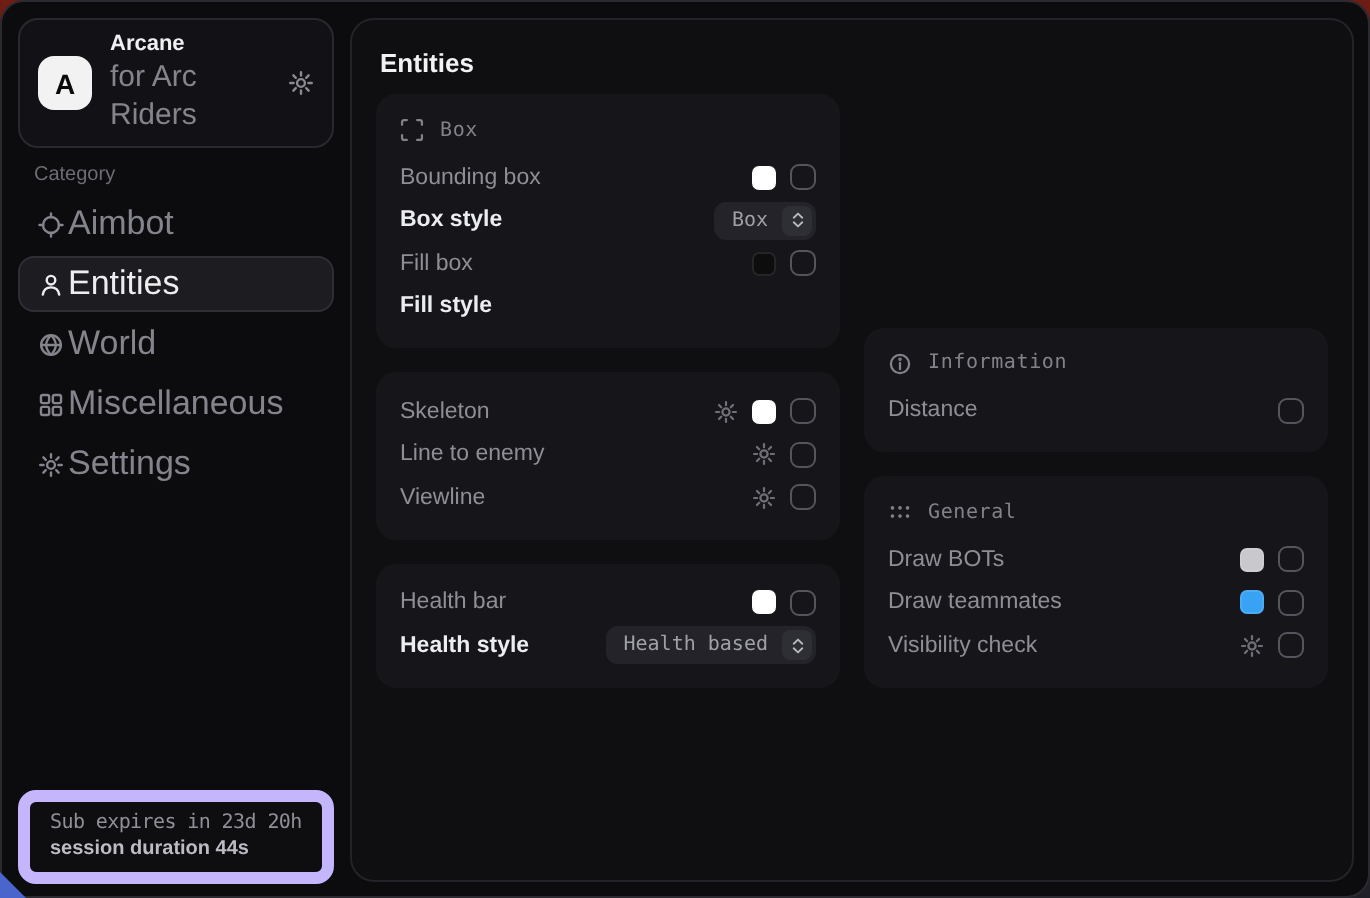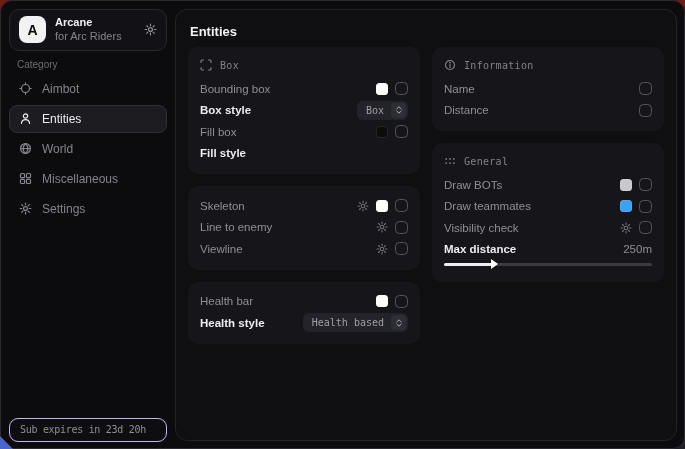--- a/index.html
+++ b/index.html
@@ -9,32 +9,32 @@
     font-family:"Liberation Sans",sans-serif;
     -webkit-font-smoothing:antialiased;
   }
   .window{position:absolute;inset:0;background:#0c0c0f;border:1px solid #2a2a30;border-radius:12px;box-sizing:border-box;overflow:hidden}
   
   .sidebar{position:absolute;left:0;top:0;bottom:0;width:174px}
   .logo-card{margin:8px;padding:6px 9px;border:1px solid #28282e;border-radius:10px;background:#121216;display:flex;align-items:center;gap:9px}
   .avatar{width:27px;height:27px;border-radius:8px;background:#f2f2f3;color:#0a0a0a;font-weight:bold;font-size:14px;display:flex;align-items:center;justify-content:center;flex:0 0 auto}
   .logo-text{line-height:1.25;min-width:0}
   .logo-title{font-size:11px;font-weight:bold;color:#f0f0f3}
-  .logo-sub{font-size:11px;color:#84848c}
+  .logo-sub{font-size:15px;color:#84848c}
   .logo-gear{margin-left:auto;color:#8a8a92;display:flex}
   .cat-label{margin:0 16px 5px;font-size:10px;color:#6c6c74}
-  .side-item{margin:2px 8px;height:26px;padding:0 9px;border-radius:8px;border:1px solid transparent;display:flex;align-items:center;gap:10px;color:#84848c;font-size:12px;cursor:default}
+  .side-item{margin:2px 8px;height:26px;padding:0 9px;border-radius:8px;border:1px solid transparent;display:flex;align-items:center;gap:2px;color:#84848c;font-size:17px;cursor:default}
   .side-item.selected{background:#1c1c21;border-color:#2e2e35;color:#ededf0}
-  .sub-card{position:absolute;left:8px;right:8px;bottom:6px;border:1px solid #c4b5fd;border-radius:9px;padding:5px 10px 6px;background:#0e0e11}
+  .sub-card{position:absolute;left:8px;right:8px;bottom:6px;border:6px solid #c4b5fd;border-radius:9px;padding:5px 10px 6px;background:#0e0e11}
   .sub-line1{font-family:"DejaVu Sans Mono",monospace;font-size:10px;color:#8f8f98;letter-spacing:-0.3px}
   .sub-line2{font-size:10px;font-weight:bold;color:#bcbcc4;margin-top:2px}
   
   .main{position:absolute;left:174px;top:8px;right:7px;bottom:7px;background:#0f0f12;border:1px solid #232329;border-radius:12px;box-sizing:border-box;padding:10px 12px;overflow:hidden}
   .page-title{font-size:13px;font-weight:bold;color:#f2f2f4;margin:4px 2px 4px}
-  .cols{display:flex;gap:12px;margin-top:8px;align-items:flex-start}
+  .cols{display:flex;gap:12px;margin-top:8px;align-items:flex-end}
   .col{flex:1;display:flex;flex-direction:column;gap:12px;min-width:0}
   .panel{background:#16161a;border-radius:10px;padding:9px 12px 10px}
   .panel-header{display:flex;align-items:center;gap:8px;margin:3px 0 7px;color:#82828b;font-family:"DejaVu Sans Mono",monospace;font-size:10px;letter-spacing:0.3px}
   .row{display:flex;align-items:center;justify-content:space-between;min-height:21.5px}
   .row-label{font-size:11.5px;color:#8e8e96}
   .row-label.bright{color:#ecedf0;font-weight:bold}
   .row-controls{display:flex;align-items:center;gap:7px}
   .checkbox{width:13px;height:13px;border:1.5px solid #55555d;border-radius:4.5px;box-sizing:border-box}
   .swatch{width:12px;height:12px;border-radius:3.5px;border:1px solid rgba(255,255,255,0.10);box-sizing:border-box}
   .mini-gear{color:#70707a;display:flex}
@@ -115,20 +115,21 @@
             <svg width="13" height="13" viewBox="0 0 14 14" fill="none" stroke="currentColor" stroke-width="1.3" stroke-linecap="round" stroke-linejoin="round">
               <circle cx="7" cy="7" r="2.1"></circle>
               <path d="M7 1.2v1.8M7 11v1.8M1.2 7h1.8M11 7h1.8M2.9 2.9l1.3 1.3M9.8 9.8l1.3 1.3M11.1 2.9 9.8 4.2M4.2 9.8l-1.3 1.3"></path>
             </svg>
           </span>
           <span>Settings</span>
         </div>
       </div>
     <div class="sub-card">
       <div class="sub-line1">Sub expires in 23d 20h</div>
+      <div class="sub-line2">session duration 44s</div>
     </div>
   </div>
 
   <div class="main">
     <div class="page-title">Entities</div>
     <div class="cols">
       <div class="col" id="col-left">
           <div class="panel">
             <div class="panel-header">
               <span class="icon ">
@@ -235,26 +236,20 @@
           <div class="panel">
             <div class="panel-header">
               <span class="icon ">
                 <svg width="12" height="12" viewBox="0 0 14 14" fill="none" stroke="currentColor" stroke-width="1.3" stroke-linecap="round" stroke-linejoin="round">
                   <circle cx="7" cy="7" r="5.3"></circle>
                   <path d="M7 6.4V10"></path>
                   <circle cx="7" cy="4.2" r=".4" fill="currentColor"></circle>
                 </svg>
               </span>
               <span>Information</span>
-            </div>
-            <div class="row">
-              <span class="row-label">Name</span>
-              <div class="row-controls">
-                <span class="checkbox"></span>
-              </div>
             </div>
             <div class="row">
               <span class="row-label">Distance</span>
               <div class="row-controls">
                 <span class="checkbox"></span>
               </div>
             </div>
           </div>
           <div class="panel">
             <div class="panel-header">
@@ -291,30 +286,19 @@
               <div class="row-controls">
                 <span class="icon mini-gear">
                   <svg width="12" height="12" viewBox="0 0 14 14" fill="none" stroke="currentColor" stroke-width="1.3" stroke-linecap="round" stroke-linejoin="round">
                     <circle cx="7" cy="7" r="2.1"></circle>
                     <path d="M7 1.2v1.8M7 11v1.8M1.2 7h1.8M11 7h1.8M2.9 2.9l1.3 1.3M9.8 9.8l1.3 1.3M11.1 2.9 9.8 4.2M4.2 9.8l-1.3 1.3"></path>
                   </svg>
                 </span>
                 <span class="checkbox"></span>
               </div>
             </div>
-            <div class="slider-row">
-              <div class="sr-top">
-                <span class="row-label bright">Max distance</span>
-                <span class="sr-value">250m</span>
-              </div>
-              <div class="track">
-                <div class="fill" style="width: 23%;">
-                  <span class="thumb"></span>
-                </div>
-              </div>
-            </div>
           </div>
         </div>
     </div>
   </div>
 
 </div>
 <div class="corner-cursor"></div>
 
 </body></html>

